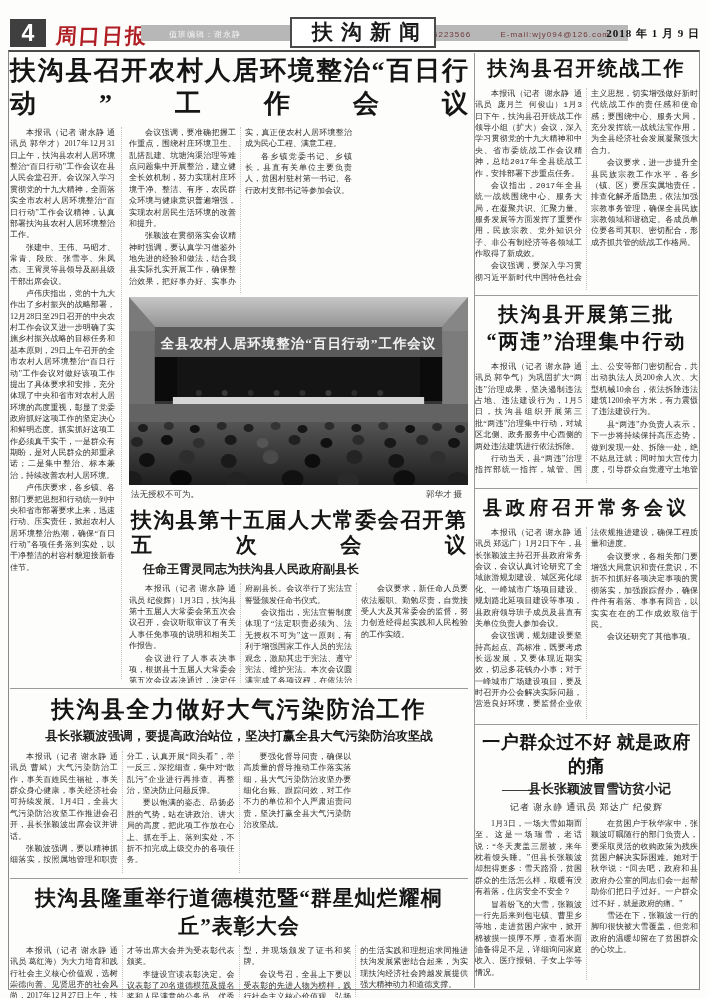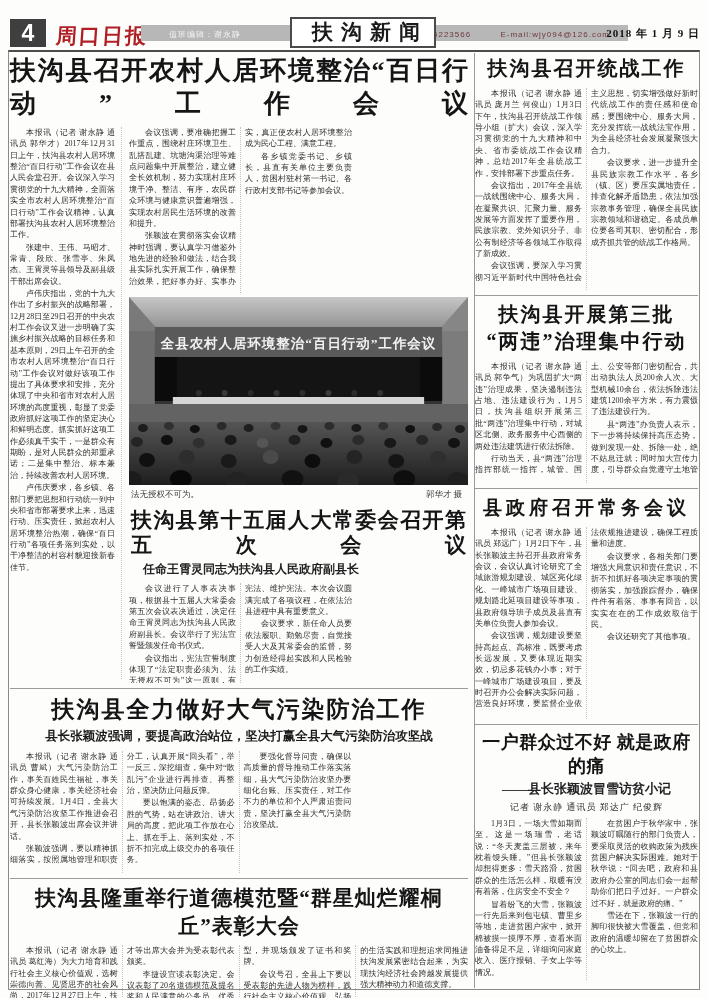--- a/index.html
+++ b/index.html
@@ -92,21 +92,21 @@
   .h-daode{
     font-size:21px; font-weight:bold; text-align:center; letter-spacing:1px;
     margin:4px 0 5px 0; color:#151515;
   }
   .daode-cols{ height:100px; }
   
   .h-right2{
     font-size:20px; font-weight:bold; text-align:center; line-height:1.35;
     letter-spacing:2px; color:#151515; margin:2px 0 6px 0;
   }
-  .tz-cols{ height:202px; }
+  .tz-cols{ height:202px;font-family:Liberation Mono, monospace; }
   .lw-cols{ height:122px; }
   .h-cw{
     font-size:19px; font-weight:bold; text-align:center; letter-spacing:4px;
     color:#151515; margin:6px 0 6px 0;
   }
   .cw-cols{ height:192px; }
   .h-fp{
     font-size:18px; font-weight:bold; text-align:center; letter-spacing:0.5px;
     color:#151515; margin:4px 0 2px 0;
   }
@@ -233,38 +233,39 @@
           </div>
           <div class="caption">
             <span>法无授权不可为。</span>
             <span>郭华才 摄</span>
           </div>
 
           <div>
             <h2 class="h-renda">扶沟县第十五届人大常委会召开第五次会议</h2>
             <div class="sub-renda">任命王霄灵同志为扶沟县人民政府副县长</div>
             <div class="renda-cols cols3 body-txt">
+                <p class="para">本报讯（记者 谢永静 通讯员 纪俊辉）1月3日，扶沟县第十五届人大常委会第五次会议召开，会议听取审议了有关人事任免事项的说明和相关工作报告。</p>
                 <p class="para">会议进行了人事表决事项，根据县十五届人大常委会第五次会议表决通过，决定任命王霄灵同志为扶沟县人民政府副县长。会议举行了宪法宣誓暨颁发任命书仪式。</p>
                 <p class="para">会议指出，宪法宣誓制度体现了“法定职责必须为、法无授权不可为”这一原则，有利于增强国家工作人员的宪法观念，激励其忠于宪法、遵守宪法、维护宪法。本次会议圆满完成了各项议程，在依法治县进程中具有重要意义。</p>
                 <p class="para">会议要求，新任命人员要依法履职、勤勉尽责，自觉接受人大及其常委会的监督，努力创造经得起实践和人民检验的工作实绩。</p>
               </div>
           </div>
         </div>
       </div>
 
       <div class="hsep"></div>
 
       <div>
         <h2 class="h-daqi">扶沟县全力做好大气污染防治工作</h2>
         <div class="sub-daqi">县长张颖波强调，要提高政治站位，坚决打赢全县大气污染防治攻坚战</div>
         <div class="daqi-cols cols4 body-txt">
             <p class="para">本报讯（记者 谢永静 通讯员 曹斌）大气污染防治工作，事关百姓民生福祉，事关群众身心健康，事关经济社会可持续发展。1月4日，全县大气污染防治攻坚工作推进会召开，县长张颖波出席会议并讲话。</p>
             <p class="para">张颖波强调，要以精神抓细落实，按照属地管理和职责分工，认真开展“回头看”，举一反三，深挖细查，集中对“散乱污”企业进行再排查、再整治，坚决防止问题反弹。</p>
             <p class="para">要以饱满的姿态、昂扬必胜的气势，站在讲政治、讲大局的高度，把此项工作放在心上、抓在手上、落到实处，不折不扣完成上级交办的各项任务。</p>
-            <p class="para">要强化督导问责，确保以高质量的督导推动工作落实落细，县大气污染防治攻坚办要细化台账、压实责任，对工作不力的单位和个人严肃追责问责，坚决打赢全县大气污染防治攻坚战。</p>
+            <p class="para">要强化督导问责，确保以高质量的督导推动工作落实落细，县大气污染防治攻坚办要细化台账、跟踪问效，对工作不力的单位和个人严肃追责问责，坚决打赢全县大气污染防治攻坚战。</p>
           </div>
       </div>
 
       <div class="hsep"></div>
 
       <div>
         <h2 class="h-daode">扶沟县隆重举行道德模范暨“群星灿烂耀桐丘”表彰大会</h2>
         <div class="daode-cols cols4 body-txt">
             <p class="para">本报讯（记者 谢永静 通讯员 葛红海）为大力培育和践行社会主义核心价值观，选树崇德向善、见贤思齐的社会风尚，2017年12月27日上午，扶沟县隆重举行2017年道德模范暨“群星灿烂耀桐丘”表彰大会，县委常委、宣传部长马昭才等出席大会并为受表彰代表颁奖。</p>
             <p class="para">李捷设宣读表彰决定。会议表彰了20名道德模范及提名奖和人民满意的公务员、优秀服务标兵、优秀服务窗口、优秀人民警察、最美乡医、扶沟之星、文明之星等90名先进典型，并现场颁发了证书和奖牌。</p>

